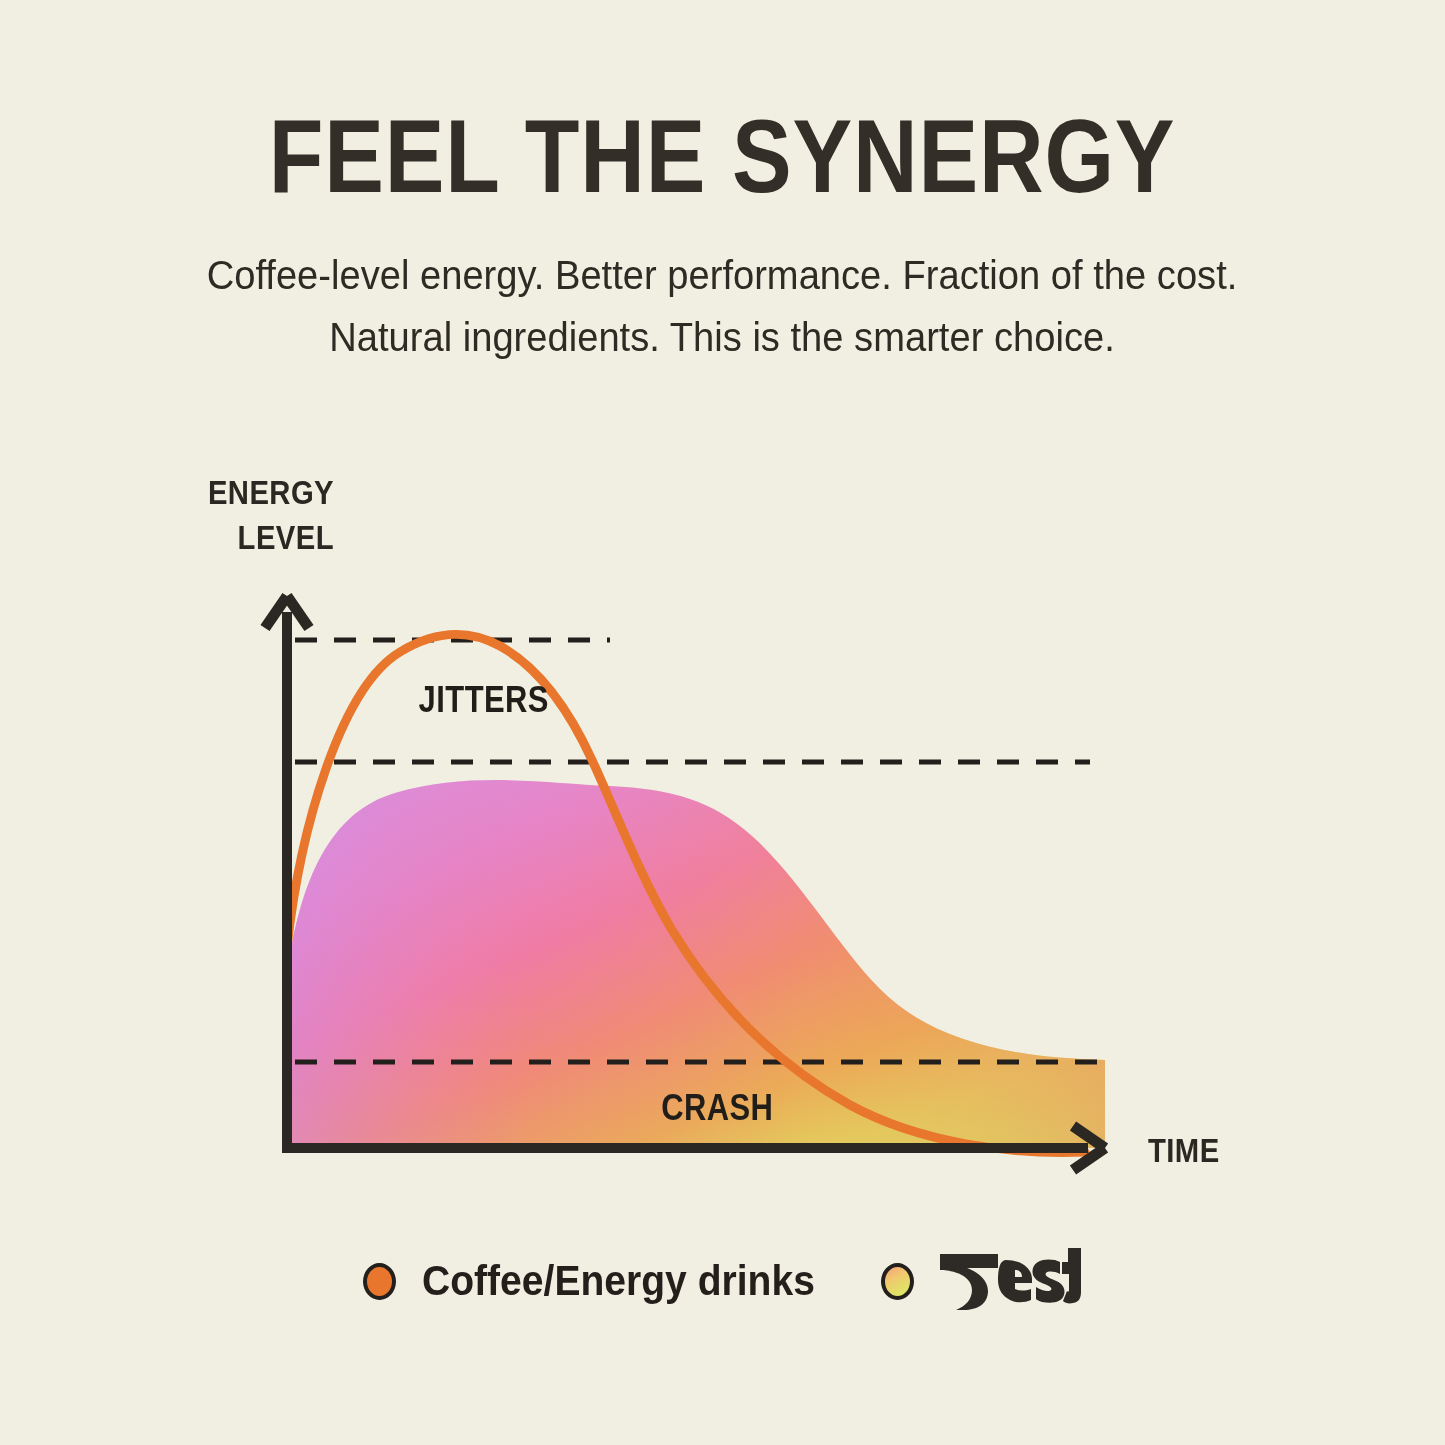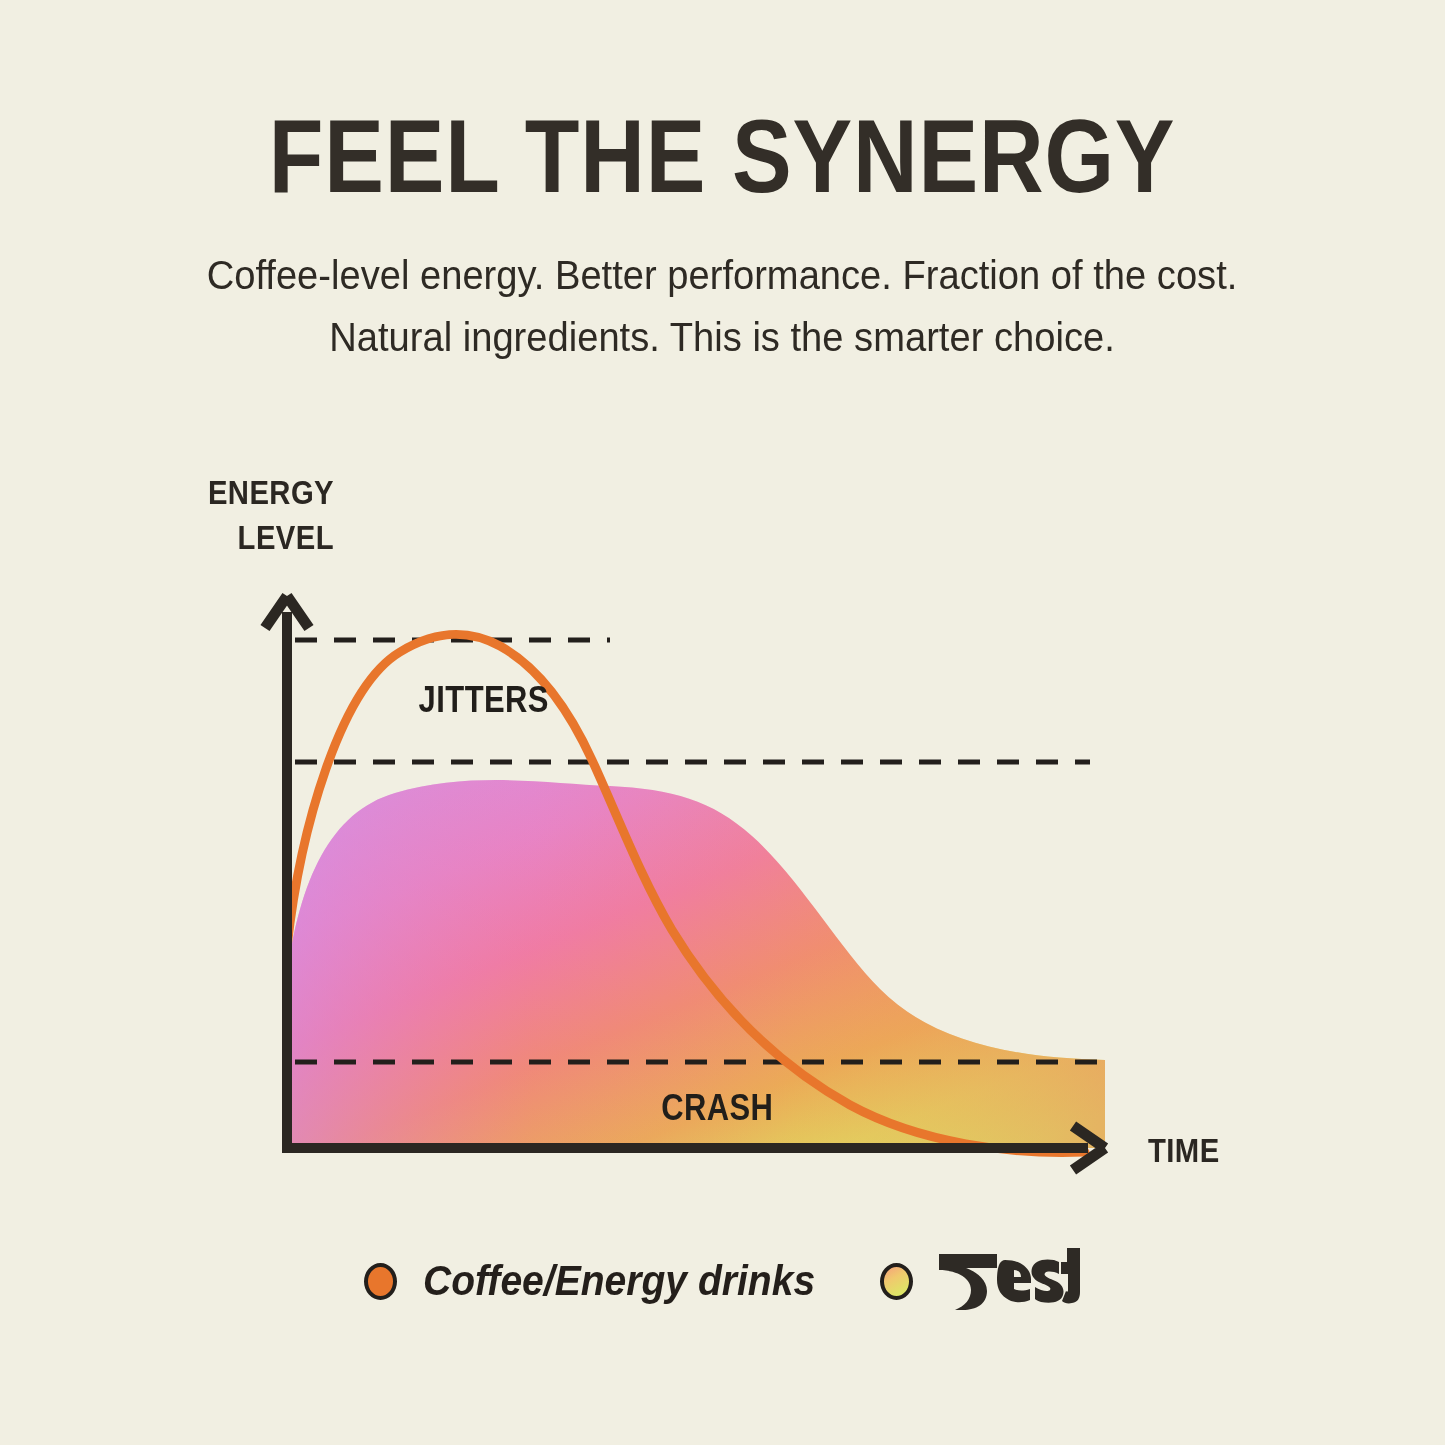--- a/index.html
+++ b/index.html
@@ -125,21 +125,20 @@
     width: 1445px;
     display: flex;
     align-items: center;
     justify-content: center;
     gap: 0px;
   }
 
   .legend-item {
     display: flex;
     align-items: center;
-    font-style: italic;
   }
 
   .legend-dot {
     width: 33px;
     height: 37px;
     border-radius: 50%;
     border: 4px solid #231F1C;
     box-sizing: border-box;
     flex: none;
   }

